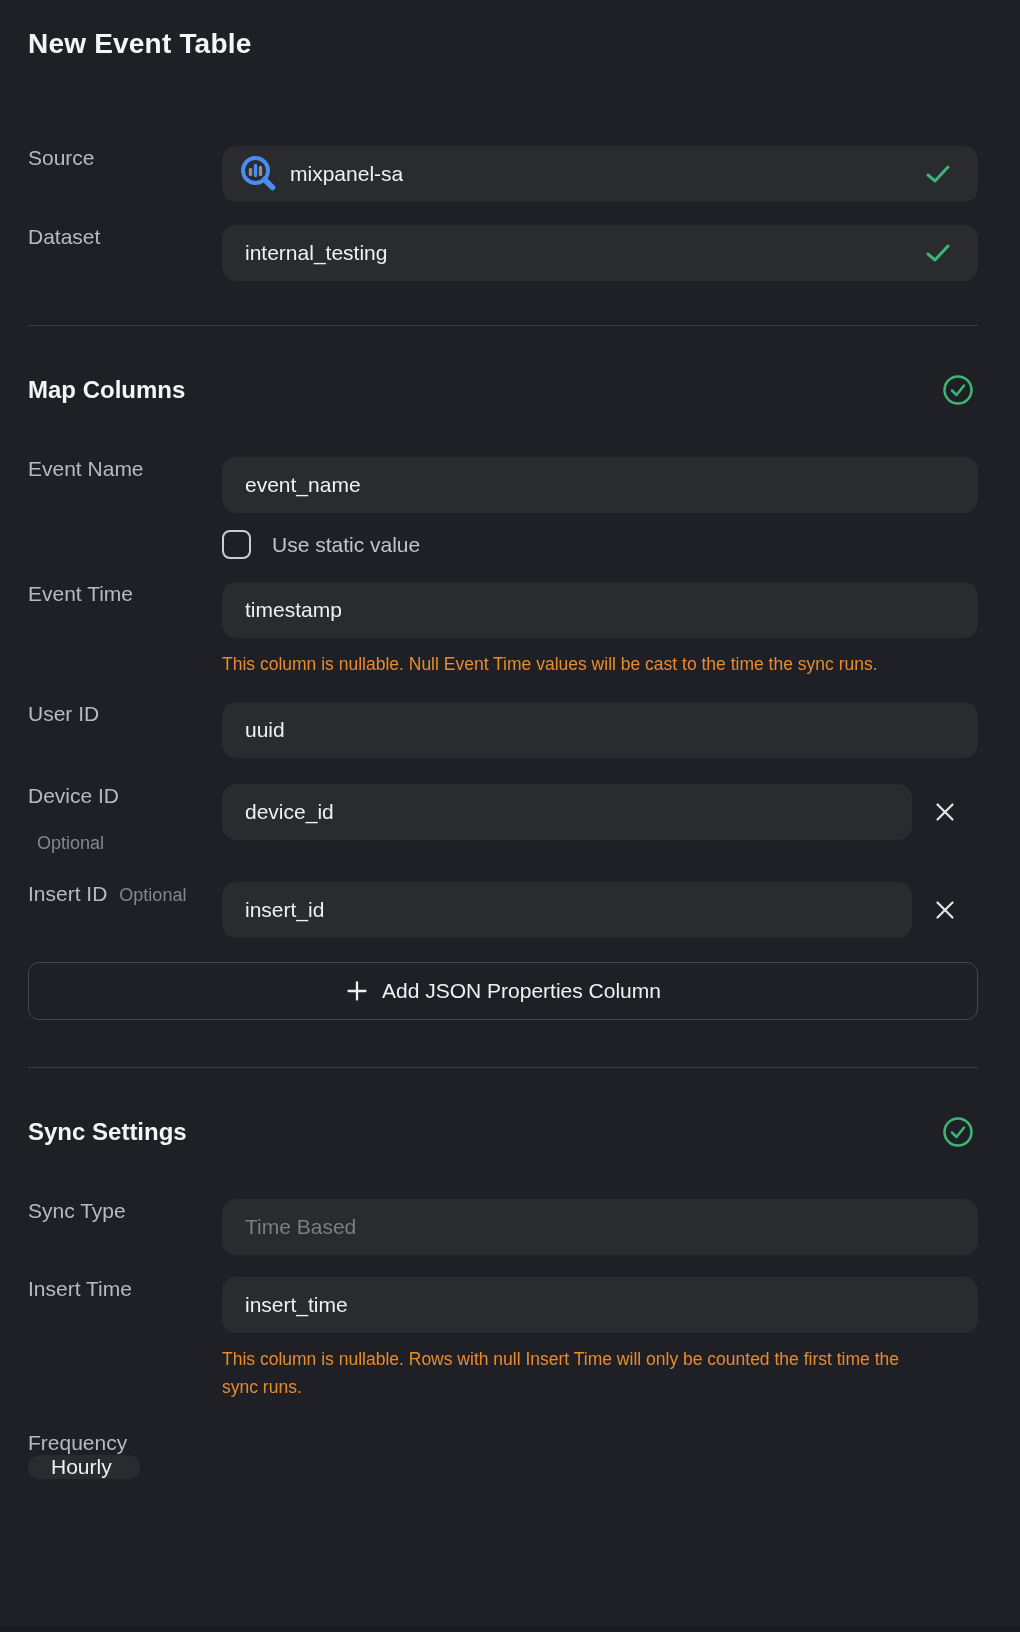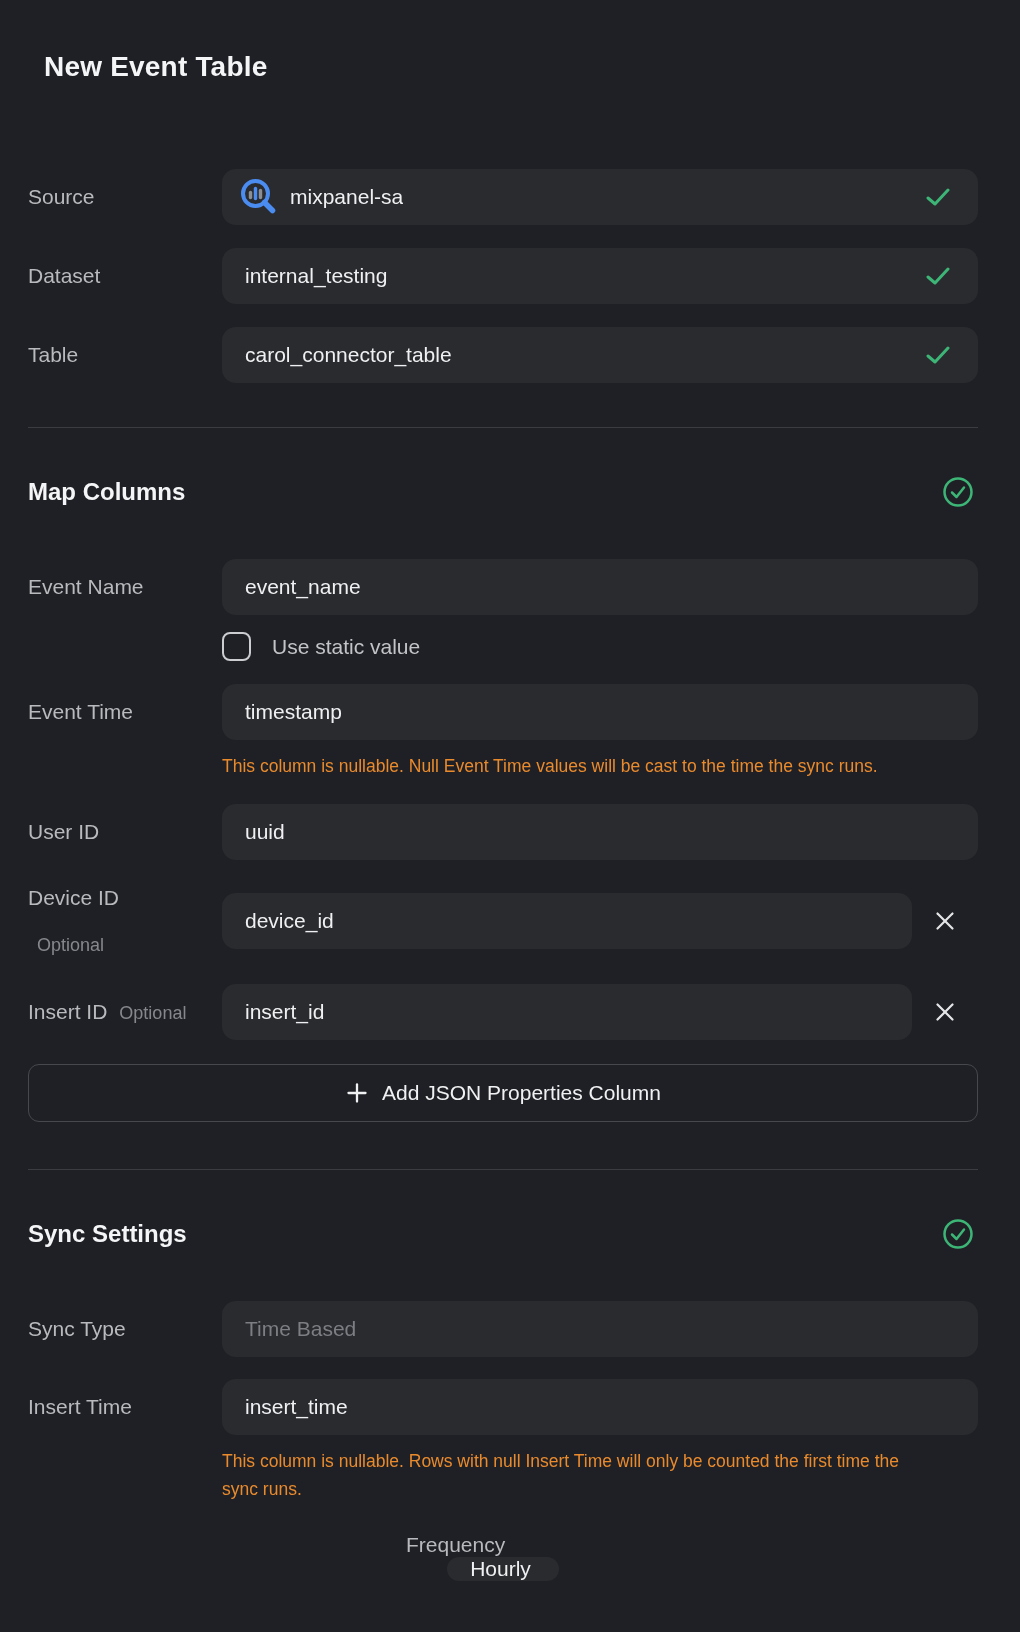--- a/index.html
+++ b/index.html
@@ -12,31 +12,31 @@
     position: relative;
     width: 1020px;
     height: 1632px;
     box-sizing: border-box;
     padding: 0 42px 0 28px;
     background: #1f2025;
     font-family: "Liberation Sans", "DejaVu Sans", sans-serif;
     color: #eff0f1;
   }
   .title {
-    margin: 16px;
-    padding-top: 35px;
+    margin: 0;
+    padding-top: 28px;
     font-size: 28px;
     line-height: 32px;
     font-weight: 700;
     color: #f4f5f6;
     letter-spacing: 0.2px;
   }
   .row {
     display: flex;
-    align-items: center;
+    align-items: flex-start;
   }
   .row-label {
     width: 194px;
     flex-shrink: 0;
     font-size: 21px;
     color: #b8babd;
   }
   .row-label .label-main { color: #b8babd; }
   .label-stack { display: flex; flex-direction: column; gap: 25px; }
   .label-optional {
@@ -192,31 +192,20 @@
     <div class="field">
       <span class="field-value">internal_testing</span>
       <span class="valid-check">
         <svg width="24" height="18" viewBox="0 0 24 18">
             <polyline points="2,10 9,16 22,2" fill="none" stroke="#3cb576" stroke-width="3" stroke-linecap="round" stroke-linejoin="round"></polyline>
           </svg>
       </span>
     </div>
   </div>
 
-  <div class="row mt-23">
-    <div class="row-label">Table</div>
-    <div class="field">
-      <span class="field-value">carol_connector_table</span>
-      <span class="valid-check">
-        <svg width="24" height="18" viewBox="0 0 24 18">
-            <polyline points="2,10 9,16 22,2" fill="none" stroke="#3cb576" stroke-width="3" stroke-linecap="round" stroke-linejoin="round"></polyline>
-          </svg>
-      </span>
-    </div>
-  </div>
 
   <div class="divider divider-1"></div>
 
   <div class="heading-row">
     <h2 class="section-heading">Map Columns</h2>
     <span class="section-status">
       <svg width="32" height="32" viewBox="0 0 32 32">
         <circle cx="16" cy="16" r="13.5" fill="none" stroke="#3cb576" stroke-width="2.5"></circle>
         <polyline points="10,16.5 14.5,21 22,11.5" fill="none" stroke="#3cb576" stroke-width="2.5" stroke-linecap="round" stroke-linejoin="round"></polyline>
       </svg>

